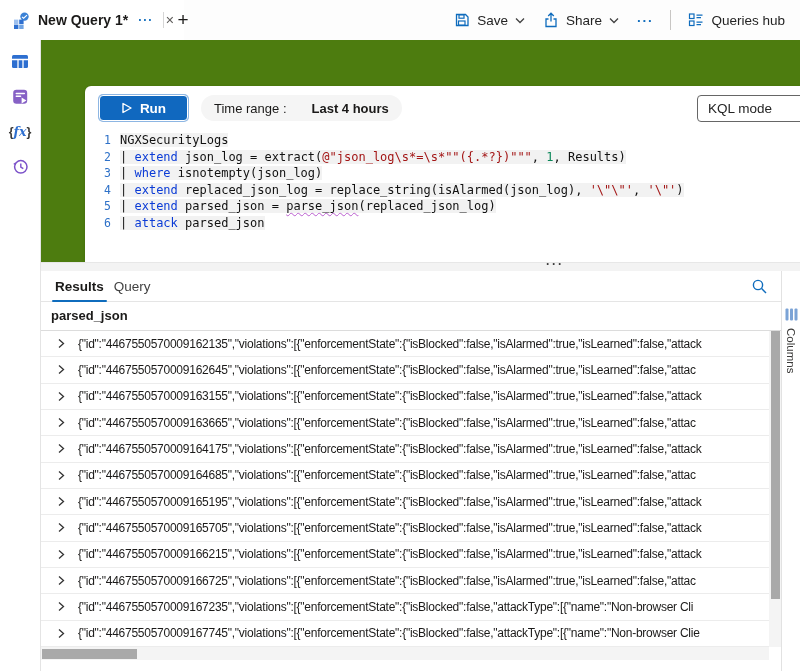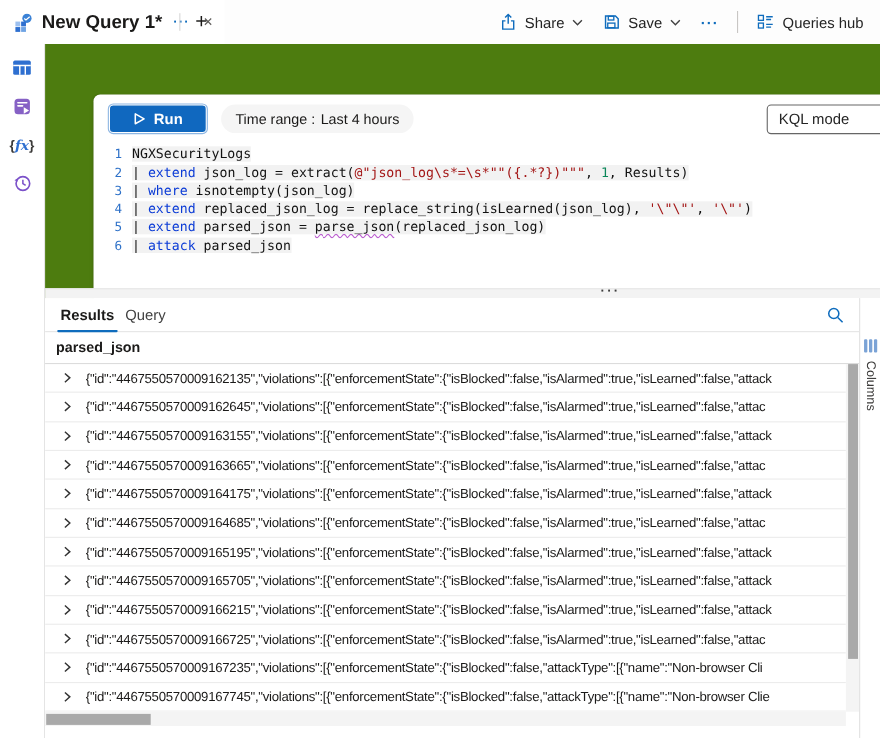--- a/index.html
+++ b/index.html
@@ -4,21 +4,21 @@
 <style>
   html,body{margin:0;padding:0;background:#fff;}
   #app{position:relative;width:800px;height:671px;overflow:hidden;background:#fff;
        font-family:"Liberation Sans",sans-serif;color:#1b1a19;}
   svg{display:block;}
 
   
   .topbar{position:absolute;left:0;top:0;width:800px;height:40px;background:#fdfdfd;}
   .tab{position:absolute;left:0;top:0;height:40px;display:flex;align-items:center;
        padding:0 10px 0 13px;gap:8px;background:#fff;cursor:pointer;}
-  .tab-title{font-size:17px;font-weight:700;color:#1b1a19;white-space:nowrap;}
+  .tab-title{font-size:14px;font-weight:700;color:#1b1a19;white-space:nowrap;}
   .tab-dots{color:var(--accent,#0f6cbd);font-weight:700;font-size:12px;letter-spacing:1px;margin-left:2px;}
   .tab-close{color:#605e5c;font-size:11px;margin-left:4px;}
   .tab-sep{position:absolute;left:163px;top:12px;width:1px;height:16px;background:#d6d6d6;}
   .new-tab{position:absolute;left:170px;top:7px;width:26px;height:26px;display:flex;align-items:center;
        justify-content:center;font-size:19px;font-weight:300;color:#1b1a19;cursor:pointer;}
   .actions{position:absolute;right:6px;top:0;height:40px;display:flex;align-items:center;}
   .act-btn{display:flex;align-items:center;gap:7px;padding:6px 9px;font-size:13.5px;color:#242424;cursor:pointer;border-radius:4px;}
   .act-divider{width:1px;height:20px;background:#c8c6c4;margin:0 8px;}
 
   
@@ -32,21 +32,21 @@
   
   .band{position:absolute;left:41px;top:40px;width:759px;height:231px;background:#4d7c0f;}
   .card{position:absolute;left:44px;top:46px;width:752px;height:216px;background:#fff;border-radius:6px;
         box-shadow:0 1.6px 3.6px rgba(0,0,0,.13),0 .3px .9px rgba(0,0,0,.10);}
   .toolbar{position:absolute;left:14px;right:12px;top:8px;height:28px;display:flex;align-items:center;gap:13px;}
   .run-btn{width:89px;height:26px;background:var(--run-button,#1068bf);border:1px solid #fff;border-radius:4px;
         box-shadow:0 0 0 1px #8db6e3;color:#fff;display:flex;align-items:center;justify-content:center;
         gap:8px;font-size:13.5px;font-weight:600;cursor:pointer;box-sizing:border-box;}
   .pill{height:26px;background:#f5f5f5;border-radius:13px;display:flex;align-items:center;
         padding:0 13px;font-size:13px;color:#1b1a19;gap:5px;cursor:pointer;white-space:nowrap;}
-  .pill b{font-weight:400;}
+  .pill b{font-weight:700;margin-left:20px;}
   .tb-spacer{flex:1;}
   .mode-select{width:128px;height:27px;border:1px solid #666;border-radius:4px;display:flex;align-items:center;
         justify-content:space-between;padding:0 10px;font-size:13.5px;color:#242424;cursor:pointer;box-sizing:border-box;background:#fff;}
 
   
   .editor{position:absolute;left:0;top:46px;right:8px;cursor:text;}
   .code-line{display:flex;height:16.5px;align-items:center;
         font-family:"DejaVu Sans Mono","Liberation Mono",monospace;font-size:12px;}
   .line-no{width:26px;flex:0 0 auto;text-align:right;margin-right:9px;color:#2e71c8;font-size:11.5px;
         font-family:"DejaVu Sans Mono","Liberation Mono",monospace;}
@@ -110,40 +110,40 @@
       <span class="tab-dots">···</span>
       <span class="tab-close">✕</span>
     </div>
     <div class="tab-sep"></div>
     <div class="new-tab">+</div>
 
     <div class="actions">
       <div class="act-btn">
         <span>
           <svg width="16" height="16" viewBox="0 0 16 16">
-            <path d="M5.5 7H3v7.5h10V7h-2.5" fill="none" stroke="#0f6cbd" stroke-width="1.3"></path>
-            <path d="M8 9.5V1.5M5.2 4L8 1.2 10.8 4" stroke="#0f6cbd" stroke-width="1.3" fill="none"></path>
-          </svg>
-        </span>
-        <span>Share</span>
-        <span>
-          <svg width="10" height="7" viewBox="0 0 10 7">
-              <path d="M1 1.5l4 4 4-4" stroke="#424242" stroke-width="1.3" fill="none"></path>
-            </svg>
-        </span>
-      </div>
-      <div class="act-btn">
-        <span>
-          <svg width="16" height="16" viewBox="0 0 16 16">
             <path d="M2.5 2.5h9l2.5 2.5v8.5H2.5z" fill="none" stroke="#0f6cbd" stroke-width="1.3"></path>
             <rect x="5" y="2.8" width="5" height="3.4" fill="none" stroke="#0f6cbd" stroke-width="1.2"></rect>
             <rect x="4.5" y="9" width="6.5" height="4.2" fill="none" stroke="#0f6cbd" stroke-width="1.2"></rect>
           </svg>
         </span>
         <span>Save</span>
+        <span>
+          <svg width="10" height="7" viewBox="0 0 10 7">
+              <path d="M1 1.5l4 4 4-4" stroke="#424242" stroke-width="1.3" fill="none"></path>
+            </svg>
+        </span>
+      </div>
+      <div class="act-btn">
+        <span>
+          <svg width="16" height="16" viewBox="0 0 16 16">
+            <path d="M5.5 7H3v7.5h10V7h-2.5" fill="none" stroke="#0f6cbd" stroke-width="1.3"></path>
+            <path d="M8 9.5V1.5M5.2 4L8 1.2 10.8 4" stroke="#0f6cbd" stroke-width="1.3" fill="none"></path>
+          </svg>
+        </span>
+        <span>Share</span>
         <span>
           <svg width="10" height="7" viewBox="0 0 10 7">
               <path d="M1 1.5l4 4 4-4" stroke="#424242" stroke-width="1.3" fill="none"></path>
             </svg>
         </span>
       </div>
       <div class="act-btn" style="color:var(--accent,#0f6cbd);font-weight:700;letter-spacing:1px;">···</div>
       <div class="act-divider"></div>
       <div class="act-btn">
         <span>
@@ -225,21 +225,21 @@
     <span class="line-text"><span class="tok-p">| </span><span class="tok-k">extend</span><span class="tok-p"> json_log = extract(</span><span class="tok-s">@"json_log\s*=\s*""({.*?})"""</span><span class="tok-p">, </span><span class="tok-n">1</span><span class="tok-p">, Results)</span></span>
   </div>
 
   <div class="code-line">
     <span class="line-no">3</span>
     <span class="line-text"><span class="tok-p">| </span><span class="tok-k">where</span><span class="tok-p"> isnotempty(json_log)</span></span>
   </div>
 
   <div class="code-line">
     <span class="line-no">4</span>
-    <span class="line-text"><span class="tok-p">| </span><span class="tok-k">extend</span><span class="tok-p"> replaced_json_log = replace_string(isLearned(json_log), </span><span class="tok-s">'\"\"'</span><span class="tok-p">, </span><span class="tok-s">'\"'</span><span class="tok-p">)</span></span>
+    <span class="line-text"><span class="tok-p">| </span><span class="tok-k">extend</span><span class="tok-p"> replaced_json_log = replace_string(isAlarmed(json_log), </span><span class="tok-s">'\"\"'</span><span class="tok-p">, </span><span class="tok-s">'\"'</span><span class="tok-p">)</span></span>
   </div>
 
   <div class="code-line">
     <span class="line-no">5</span>
     <span class="line-text"><span class="tok-p">| </span><span class="tok-k">extend</span><span class="tok-p"> parsed_json = </span><span class="tok-w">parse_json</span><span class="tok-p">(replaced_json_log)</span></span>
   </div>
 
   <div class="code-line">
     <span class="line-no">6</span>
     <span class="line-text"><span class="tok-p">| </span><span class="tok-k">attack</span><span class="tok-p"> parsed_json</span></span>

